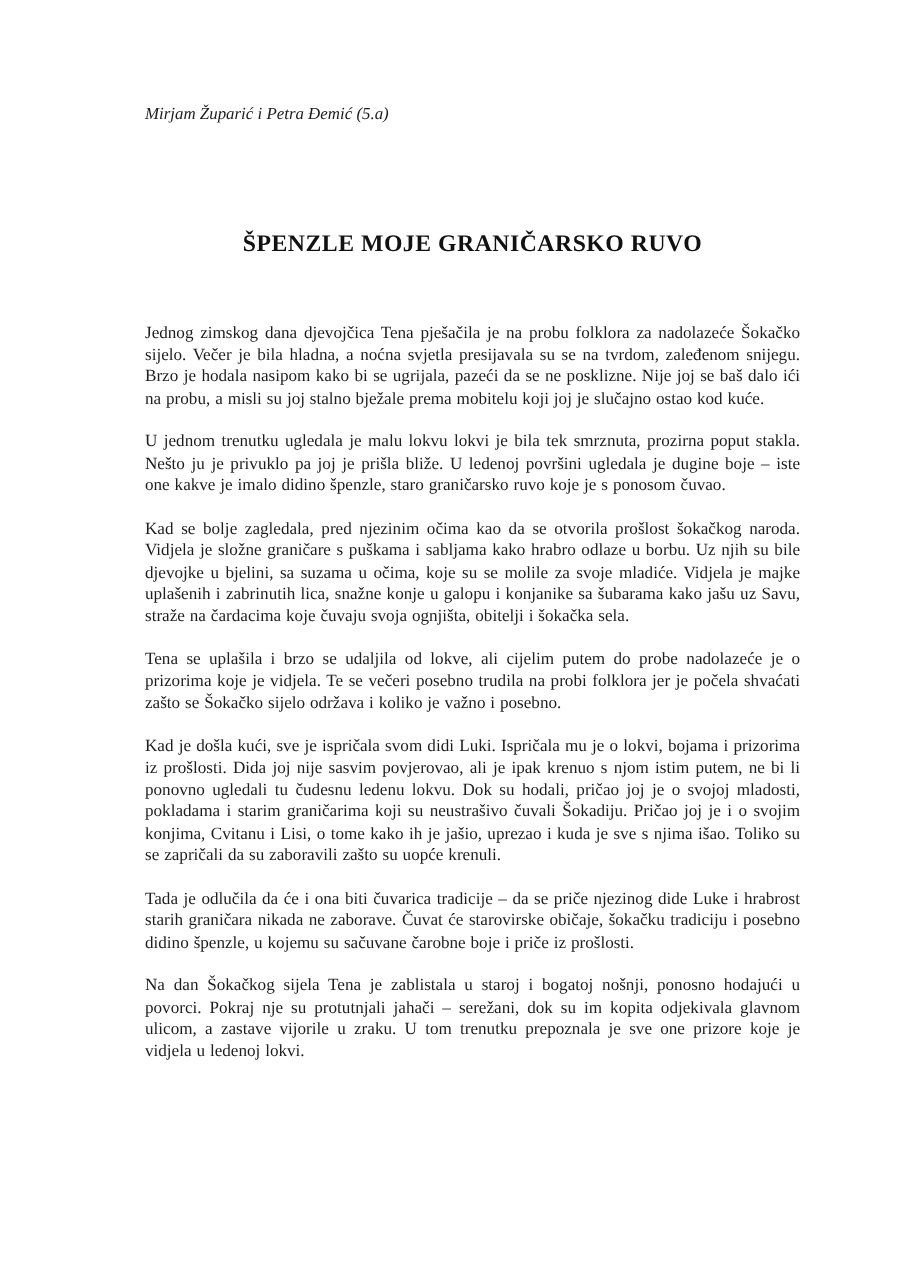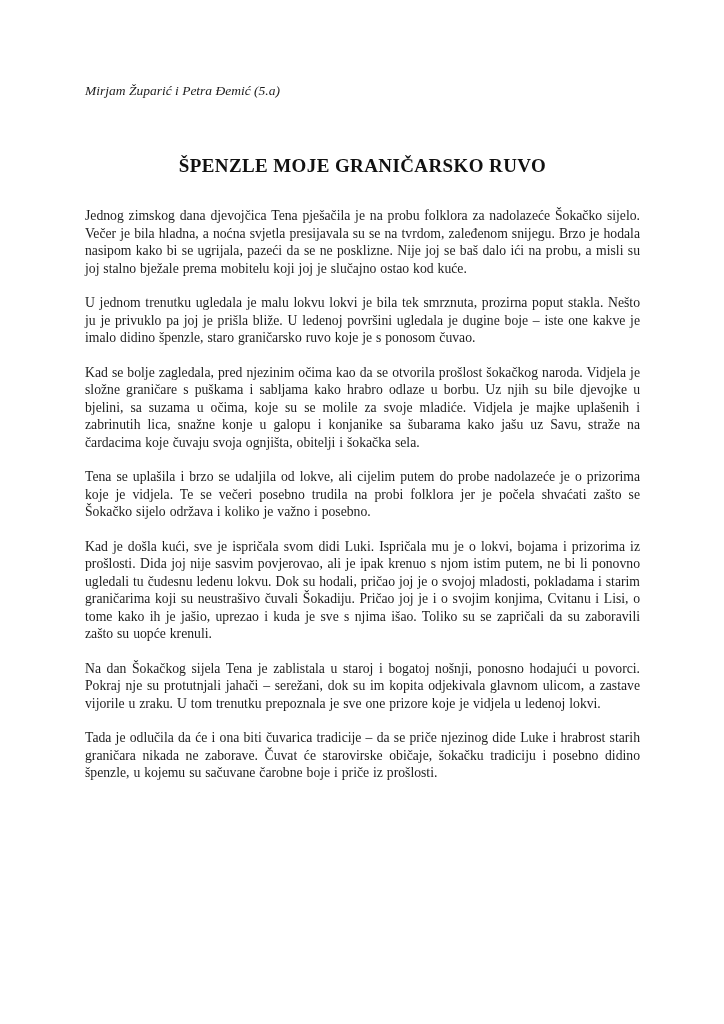--- a/index.html
+++ b/index.html
@@ -12,40 +12,40 @@
     height: 1024px;
     overflow: hidden;
     font-family: "Liberation Serif", "DejaVu Serif", serif;
     color: #1c1c1c;
     -webkit-font-smoothing: antialiased;
   }
   .page {
     box-sizing: border-box;
     width: 724px;
     height: 1024px;
-    padding: 82px 84px 0 85px;
+    padding: 82px 84px 0 116px;
     background: #ffffff;
   }
   .author-line {
     font-style: italic;
     font-size: 13.5px;
     line-height: 17px;
     text-align: left;
   }
   .doc-title {
-    margin-top: 55px;
+    margin-top: 85px;
     font-weight: bold;
     font-size: 19px;
     line-height: 23px;
     text-align: center;
     letter-spacing: 0.4px;
     color: #111111;
   }
   .content {
-    margin-top: 30px;
+    margin-top: 50px;
   }
   .content p {
     margin: 0 0 17px 0;
     font-size: 13.7px;
     line-height: 17.5px;
     text-align: justify;
     word-spacing: 0.5px;
   }
 </style>
 </head>
@@ -55,16 +55,16 @@
   <div class="author-line">Mirjam Župarić i Petra Đemić (5.a)</div>
 
   <h1 class="doc-title">ŠPENZLE MOJE GRANIČARSKO RUVO</h1>
 
   <div class="content">
     <p>Jednog zimskog dana djevojčica Tena pješačila je na probu folklora za nadolazeće Šokačko sijelo. Večer je bila hladna, a noćna svjetla presijavala su se na tvrdom, zaleđenom snijegu. Brzo je hodala nasipom kako bi se ugrijala, pazeći da se ne posklizne. Nije joj se baš dalo ići na probu, a misli su joj stalno bježale prema mobitelu koji joj je slučajno ostao kod kuće.</p>
     <p>U jednom trenutku ugledala je malu lokvu lokvi je bila tek smrznuta, prozirna poput stakla. Nešto ju je privuklo pa joj je prišla bliže. U ledenoj površini ugledala je dugine boje – iste one kakve je imalo didino špenzle, staro graničarsko ruvo koje je s ponosom čuvao.</p>
     <p>Kad se bolje zagledala, pred njezinim očima kao da se otvorila prošlost šokačkog naroda. Vidjela je složne graničare s puškama i sabljama kako hrabro odlaze u borbu. Uz njih su bile djevojke u bjelini, sa suzama u očima, koje su se molile za svoje mladiće. Vidjela je majke uplašenih i zabrinutih lica, snažne konje u galopu i konjanike sa šubarama kako jašu uz Savu, straže na čardacima koje čuvaju svoja ognjišta, obitelji i šokačka sela.</p>
     <p>Tena se uplašila i brzo se udaljila od lokve, ali cijelim putem do probe nadolazeće je o prizorima koje je vidjela. Te se večeri posebno trudila na probi folklora jer je počela shvaćati zašto se Šokačko sijelo održava i koliko je važno i posebno.</p>
     <p>Kad je došla kući, sve je ispričala svom didi Luki. Ispričala mu je o lokvi, bojama i prizorima iz prošlosti. Dida joj nije sasvim povjerovao, ali je ipak krenuo s njom istim putem, ne bi li ponovno ugledali tu čudesnu ledenu lokvu. Dok su hodali, pričao joj je o svojoj mladosti, pokladama i starim graničarima koji su neustrašivo čuvali Šokadiju. Pričao joj je i o svojim konjima, Cvitanu i Lisi, o tome kako ih je jašio, uprezao i kuda je sve s njima išao. Toliko su se zapričali da su zaboravili zašto su uopće krenuli.</p>
+    <p>Tada je odlučila da će i ona biti čuvarica tradicije – da se priče njezinog dide Luke i hrabrost starih graničara nikada ne zaborave. Čuvat će starovirske običaje, šokačku tradiciju i posebno didino špenzle, u kojemu su sačuvane čarobne boje i priče iz prošlosti.</p>
     <p>Na dan Šokačkog sijela Tena je zablistala u staroj i bogatoj nošnji, ponosno hodajući u povorci. Pokraj nje su protutnjali jahači – serežani, dok su im kopita odjekivala glavnom ulicom, a zastave vijorile u zraku. U tom trenutku prepoznala je sve one prizore koje je vidjela u ledenoj lokvi.</p>
-    <p>Tada je odlučila da će i ona biti čuvarica tradicije – da se priče njezinog dide Luke i hrabrost starih graničara nikada ne zaborave. Čuvat će starovirske običaje, šokačku tradiciju i posebno didino špenzle, u kojemu su sačuvane čarobne boje i priče iz prošlosti.</p>
   </div>
 </div>
 
 </body></html>

